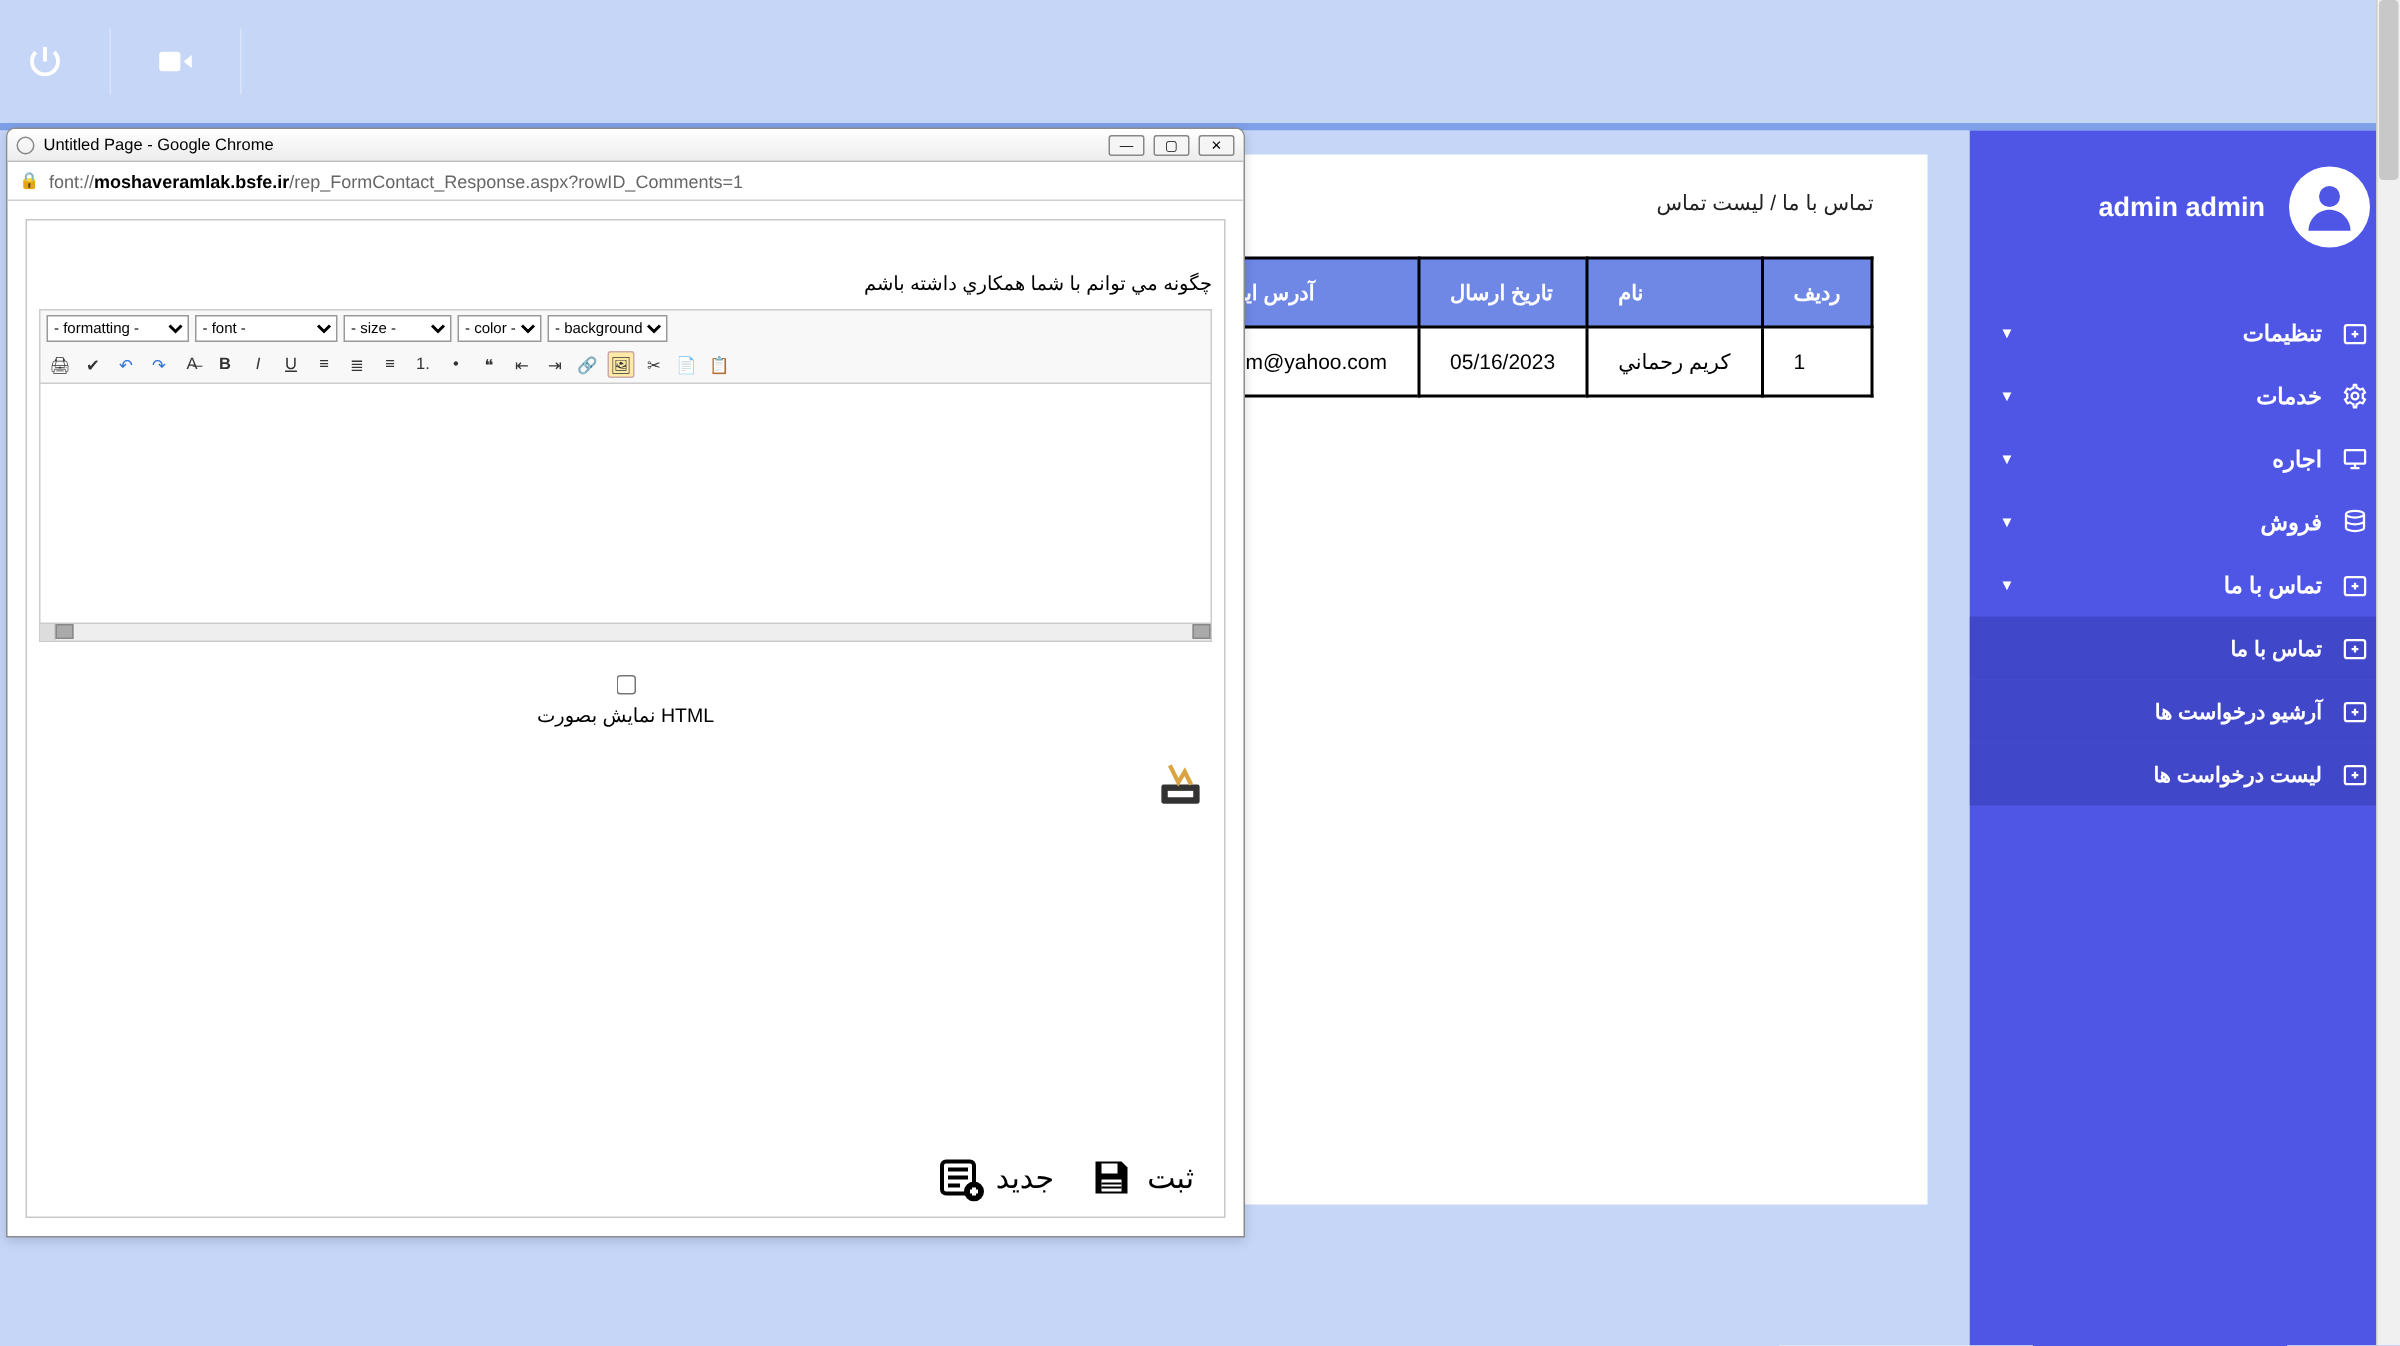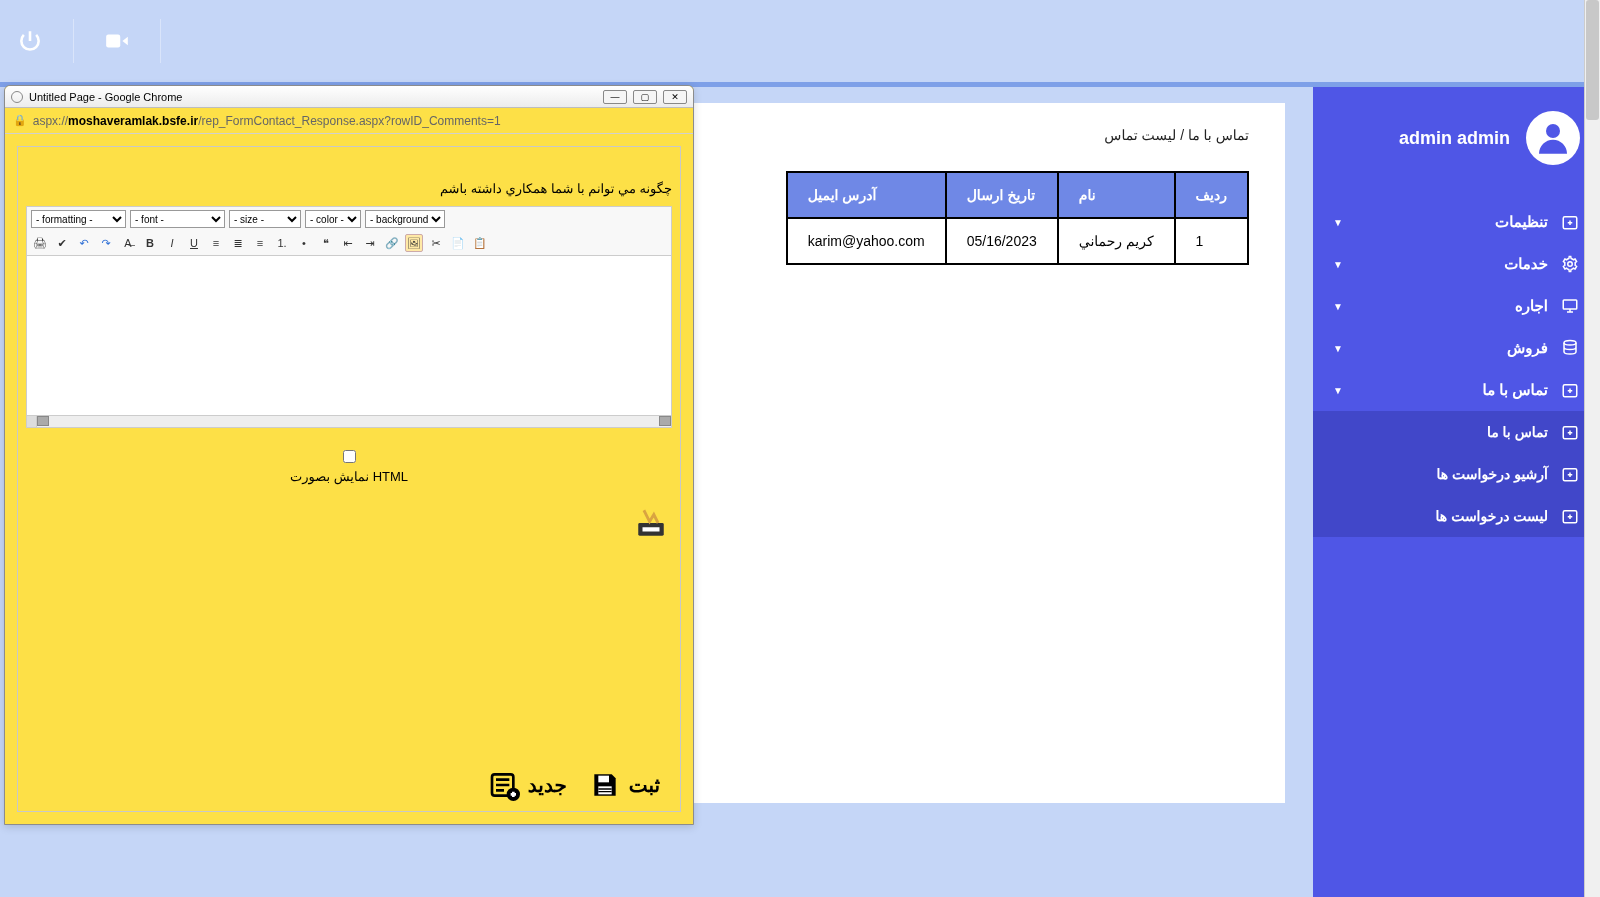--- a/index.html
+++ b/index.html
@@ -136,23 +136,23 @@
   background: #6f88e6;
   color: #fff;
   font-weight: 700;
 }
 
 
 .popup {
   position: absolute;
   top: 85px;
   left: 4px;
-  width: 690px;
+  width: 826px;
   height: 740px;
-  background: #fde047;
+  background: #ffffff;
   border: 1px solid #8c8c8c;
   border-radius: 6px 6px 0 0;
   overflow: hidden;
   box-shadow: 0 2px 8px rgba(0,0,0,0.15);
 }
 .titlebar {
   height: 22px;
   background: linear-gradient(#ffffff,#ececec);
   border-bottom: 1px solid #bdbdbd;
   display: flex;
@@ -298,21 +298,21 @@
   justify-content: flex-end;
   gap: 22px;
   padding: 0 10px;
   direction: ltr;
 }
 .action {
   display: flex;
   align-items: center;
   gap: 8px;
   font-size: 20px;
-  font-weight: 700;
+  font-weight: 400;
   cursor: pointer;
 }
 .action svg { width: 32px; height: 32px; }
 
 
 .right-scroll {
   position: absolute;
   right: 0; top: 0; bottom: 0; width: 16px;
   background: #f0f0f0;
   border-left: 1px solid #ccc;
@@ -467,21 +467,21 @@
     <span class="globe"></span>
     <span>Untitled Page - Google Chrome</span>
     <span class="spacer"></span>
     <span class="winbtn">—</span>
     <span class="winbtn">▢</span>
     <span class="winbtn">✕</span>
   </div>
   <div class="addressbar">
     <span class="lock">🔒</span>
     <span class="url">
-      <span>aspx://</span><span class="host">moshaveramlak.bsfe.ir</span><span>/rep_FormContact_Response.aspx?rowID_Comments=1</span>
+      <span>font://</span><span class="host">moshaveramlak.bsfe.ir</span><span>/rep_FormContact_Response.aspx?rowID_Comments=1</span>
     </span>
   </div>
 
   <div class="popup-inner">
     <div class="popup-card">
       <div class="subject-line">چگونه مي توانم با شما همكاري داشته باشم</div>
 
       <div class="editor-toolbar">
         <div class="tb-row">
           <select style="width:95px"><option>- formatting -</option></select>

